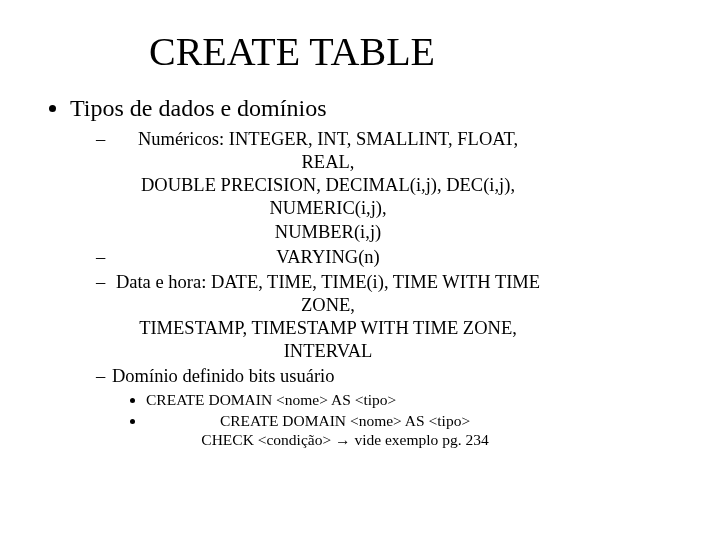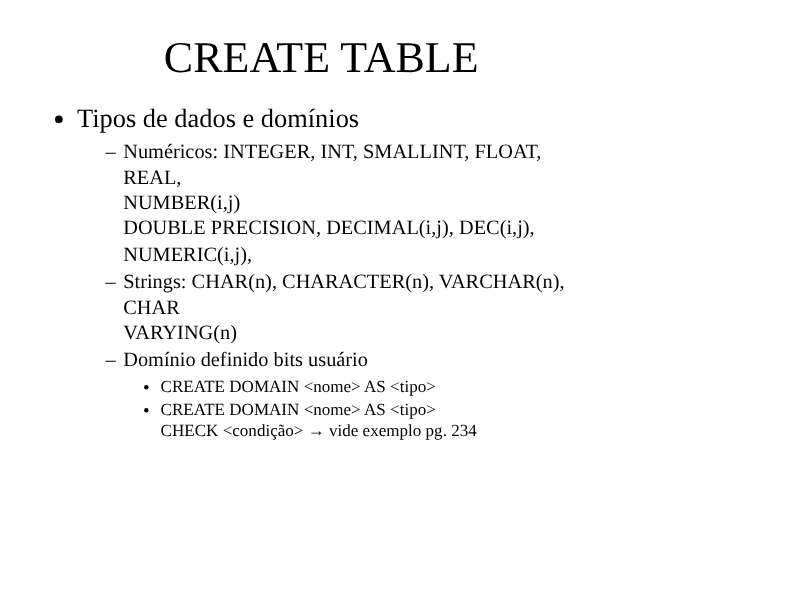--- a/index.html
+++ b/index.html
@@ -58,42 +58,45 @@
     list-style-type: disc;
     margin: 2px 0 0 0;
     padding-left: 34px;
     font-size: 15.5px;
     line-height: 1.25;
     font-family: Liberation Serif, serif;
   }
   ul.lvl3 > li {
     margin-bottom: 1px;
   }
-  .br { display: block; }
+  .br { display: block; text-align: center; }
 </style>
 </head>
 <body>
 
 <div class="slide">
   <div class="title">CREATE TABLE</div>
 
   <div class="body">
     <ul class="lvl1">
       <li>
         <span>Tipos de dados e domínios</span>
 
         <ul class="lvl2">
           <li>
             <span class="br">Numéricos: INTEGER, INT, SMALLINT, FLOAT, REAL,</span>
+            <span class="br">DOUBLE PRECISION, DECIMAL(i,j), DEC(i,j), NUMERIC(i,j),</span>
             <span class="br">NUMBER(i,j)</span>
-            <span class="br">DOUBLE PRECISION, DECIMAL(i,j), DEC(i,j), NUMERIC(i,j),</span>
           </li>
           <li>
-            <span class="br">Strings: CHAR(n), CHARACTER(n), VARCHAR(n), CHAR</span>
             <span class="br">VARYING(n)</span>
+          </li>
+          <li>
+            <span class="br">Data e hora: DATE, TIME, TIME(i), TIME WITH TIME ZONE,</span>
+            <span class="br">TIMESTAMP, TIMESTAMP WITH TIME ZONE, INTERVAL</span>
           </li>
           <li>
             <span>Domínio definido bits usuário</span>
 
             <ul class="lvl3">
               <li>
                 <span>CREATE DOMAIN &lt;nome&gt; AS &lt;tipo&gt;</span>
               </li>
               <li>
                 <span class="br">CREATE DOMAIN &lt;nome&gt; AS &lt;tipo&gt;</span>

